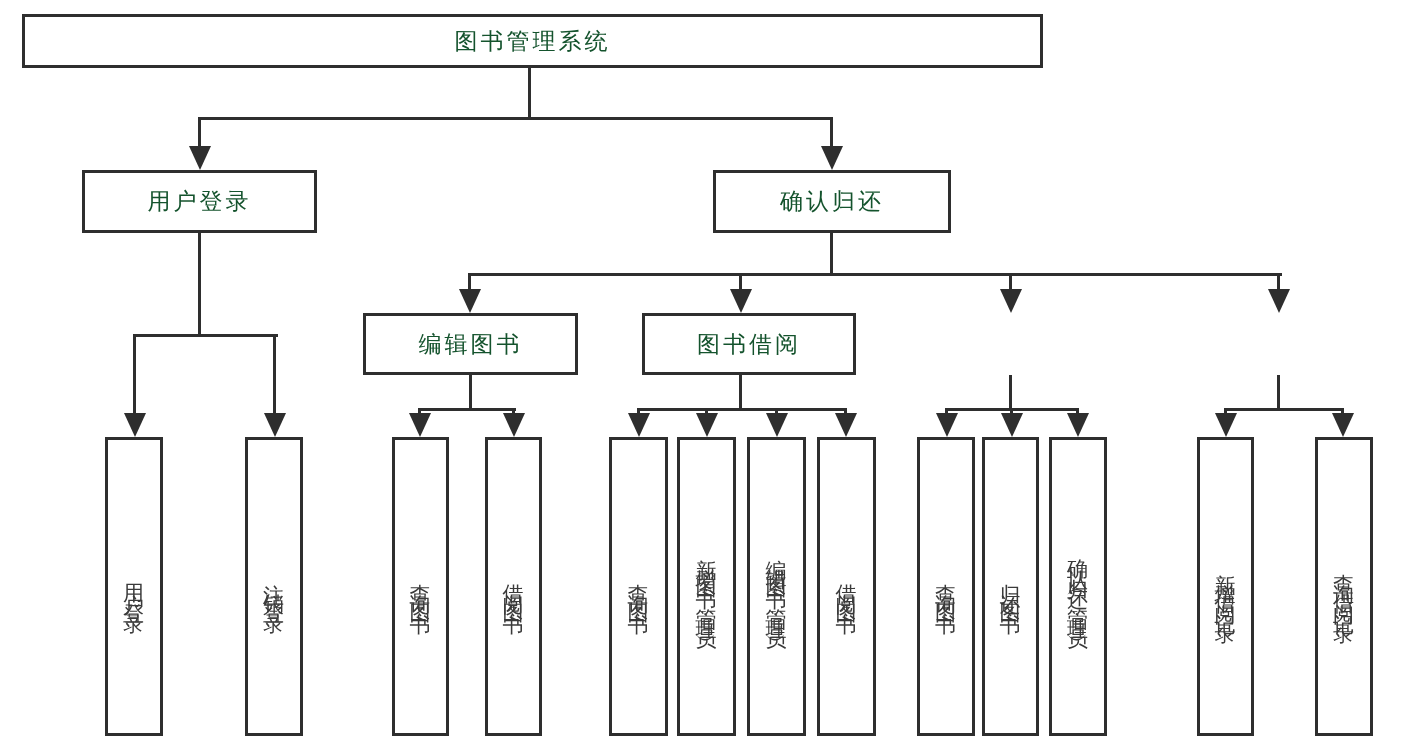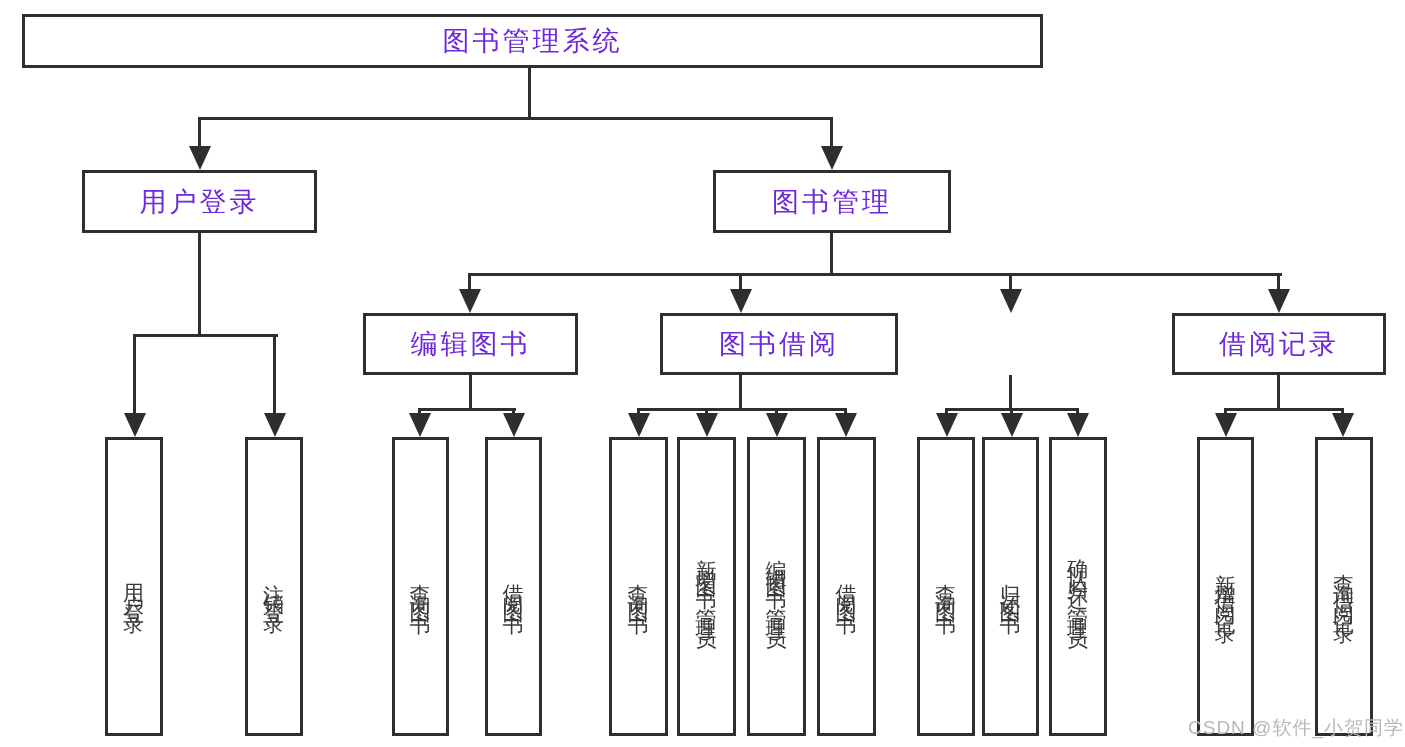--- a/index.html
+++ b/index.html
@@ -4,21 +4,21 @@
 <style>
   html,body{margin:0;padding:0;background:#fff;}
   .stage{
     position:relative;width:1405px;height:747px;background:#ffffff;overflow:hidden;
     font-family:"Liberation Sans","DejaVu Sans",sans-serif;color:#363636;
   }
   .box{
     position:absolute;box-sizing:border-box;border:3px solid #2e2e2e;background:#fff;
     display:flex;align-items:center;justify-content:center;z-index:2;
   }
-  .hlabel{font-size:27px;letter-spacing:3px;color:#6d28d9;white-space:nowrap;}
+  .hlabel{font-size:23px;letter-spacing:3px;color:#14532d;white-space:nowrap;}
   .vbox .vlabel{
     writing-mode:vertical-rl;text-orientation:mixed;
     font-size:21px;letter-spacing:10px;color:#3a3a3a;line-height:1;
   }
   .vline{position:absolute;width:3px;background:#2e2e2e;z-index:1;}
   .hline{position:absolute;height:3px;background:#2e2e2e;z-index:1;}
   .arr{
     position:absolute;width:0;height:0;z-index:1;
     border-left:11px solid transparent;border-right:11px solid transparent;
     border-top:24px solid #2e2e2e;
@@ -41,21 +41,21 @@
   <div class="hline" style="left:198px;top:117px;width:635px"></div>
   <div class="vline" style="left:198px;top:117px;height:33px"></div>
   <div class="arr" style="left:189px;top:146px"></div>
   <div class="vline" style="left:830px;top:117px;height:33px"></div>
   <div class="arr" style="left:821px;top:146px"></div>
 
   <div class="box" style="left:82px;top:170px;width:235px;height:63px">
     <span class="hlabel">用户登录</span>
   </div>
   <div class="box" style="left:713px;top:170px;width:238px;height:63px">
-    <span class="hlabel">图书管理</span>
+    <span class="hlabel">确认归还</span>
   </div>
 
   <div class="vline" style="left:198px;top:233px;height:103px"></div>
   <div class="hline" style="left:133px;top:334px;width:145px"></div>
   <div class="vline" style="left:133px;top:334px;height:81px"></div>
   <div class="arr" style="left:124px;top:413px"></div>
   <div class="vline" style="left:273px;top:334px;height:81px"></div>
   <div class="arr" style="left:264px;top:413px"></div>
 
   <div class="vline" style="left:830px;top:233px;height:42px"></div>
@@ -65,25 +65,22 @@
   <div class="vline" style="left:739px;top:273px;height:20px"></div>
   <div class="arr" style="left:730px;top:289px"></div>
   <div class="vline" style="left:1009px;top:273px;height:20px"></div>
   <div class="arr" style="left:1000px;top:289px"></div>
   <div class="vline" style="left:1277px;top:273px;height:20px"></div>
   <div class="arr" style="left:1268px;top:289px"></div>
 
   <div class="box" style="left:363px;top:313px;width:215px;height:62px">
     <span class="hlabel">编辑图书</span>
   </div>
-  <div class="box" style="left:660px;top:313px;width:238px;height:62px">
+  <div class="box" style="left:642px;top:313px;width:214px;height:62px">
     <span class="hlabel">图书借阅</span>
-  </div>
-  <div class="box" style="left:1172px;top:313px;width:214px;height:62px">
-    <span class="hlabel">借阅记录</span>
   </div>
 
   <div class="vline" style="left:469px;top:375px;height:36px"></div>
   <div class="hline" style="left:418px;top:408px;width:98px"></div>
   <div class="vline" style="left:418px;top:408px;height:10px"></div>
   <div class="arr" style="left:409px;top:413px"></div>
   <div class="vline" style="left:512px;top:408px;height:10px"></div>
   <div class="arr" style="left:503px;top:413px"></div>
 
   <div class="vline" style="left:739px;top:375px;height:36px"></div>
@@ -150,14 +147,13 @@
     <span class="vlabel">确认归还（管理员）</span>
   </div>
 
   <div class="box vbox" style="left:1197px;top:437px;width:57px;height:299px">
     <span class="vlabel">新增借阅记录</span>
   </div>
   <div class="box vbox" style="left:1315px;top:437px;width:58px;height:299px">
     <span class="vlabel">查询借阅记录</span>
   </div>
 
-  <div class="watermark" style="color: rgb(183, 183, 183);">CSDN @软件_小贺同学</div>
 </div>
 
 </body></html>

